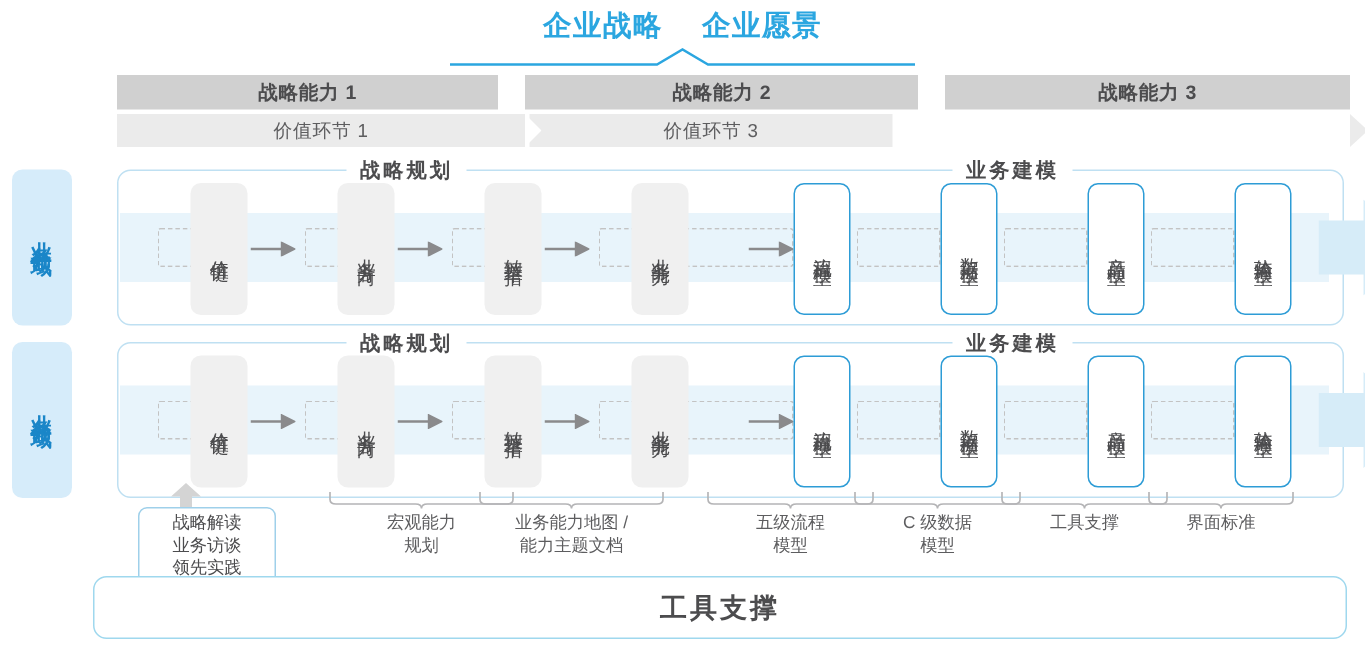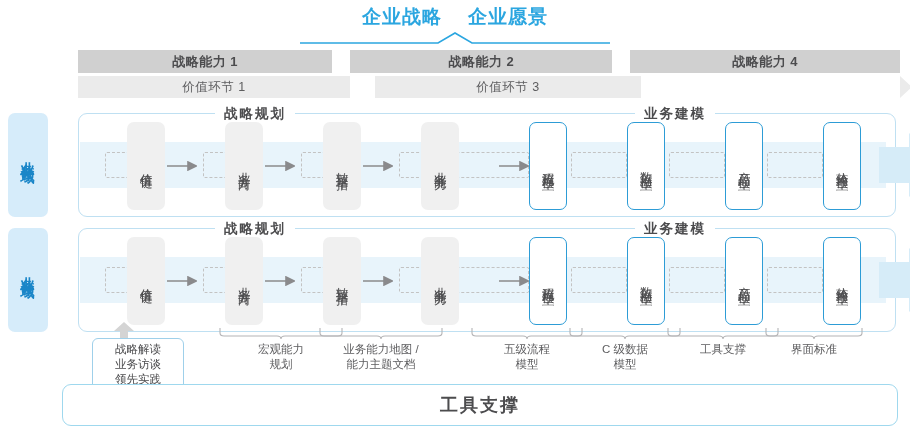--- a/index.html
+++ b/index.html
@@ -67,21 +67,21 @@
   #row-1{top:113px;}
   #row-2{top:228px;}
 
   
   .sect-cap{
     position:absolute;top:-9px;height:18px;
     background:#ffffff;padding:0 9px;
     color:#4c4c4e;font-size:13.5px;font-weight:bold;letter-spacing:2px;
     line-height:18px;white-space:nowrap;
   }
-  .sect-cap.left{left:136px;}
+  .sect-cap.left{left:152px;}
   .sect-cap.right{left:556px;}
 
   
   .band{
     position:absolute;left:0;top:28px;height:46px;width:100%;
   }
   .band-bg{
     position:absolute;left:1px;top:0;height:46px;width:806px;
     background:#e8f4fb;
   }
@@ -147,30 +147,30 @@
   </div>
 
   <svg class="brace" viewBox="0 0 310 14">
     <path d="M0 12 L138 12 L155 2 L172 12 L310 12" fill="none" stroke="#2ba6e0" stroke-width="1.6"></path>
   </svg>
 
   <div class="bars">
     <div class="cap-row">
       <div class="cap-cell" style="width:264px">战略能力 1</div>
       <div class="cap-cell" style="width:272px">战略能力 2</div>
-      <div class="cap-cell" style="width:280px">战略能力 4</div>
+      <div class="cap-cell" style="width:280px">战略能力 3</div>
     </div>
     <div class="vc-row">
       <div class="vc-cell" style="width:272px">
         <span>价值环节 1</span>
         <svg class="notch" viewBox="0 0 11 22">
             <path d="M0 0 L11 11 L0 22 Z" fill="#ffffff"></path>
           </svg>
       </div>
-      <div class="vc-cell" style="width:266px;margin-left:25px">
+      <div class="vc-cell" style="width:242px;margin-left:3px">
         <span>价值环节 3</span>
       </div>
       <svg style="position:absolute;left:822px;top:0;width:12px;height:22px" viewBox="0 0 12 22">
           <path d="M0 0 L12 11 L0 22 Z" fill="#ebebeb"></path>
         </svg>
     </div>
   </div>
 
   <div class="side-label" id="side-1">
     <span class="vtext">业务领域 1</span>

